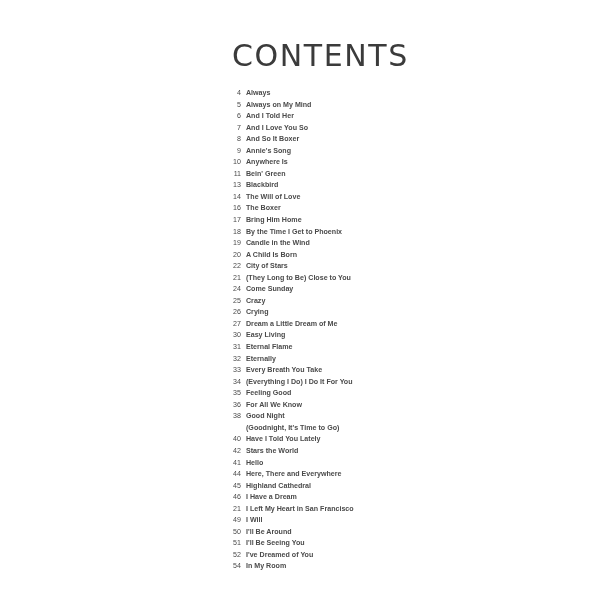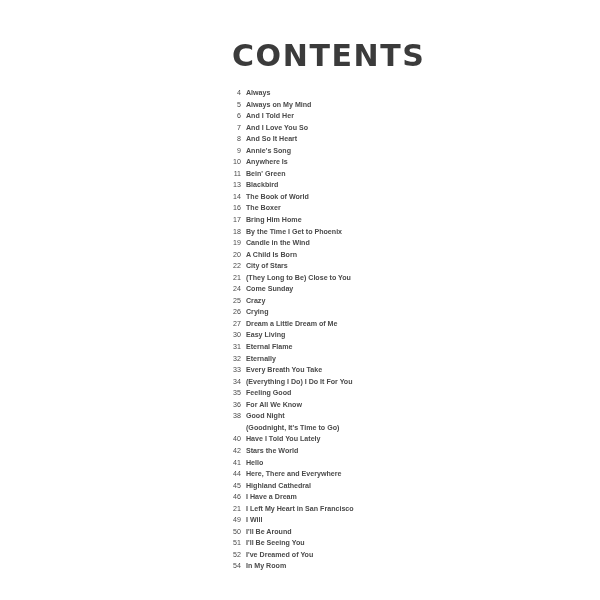--- a/index.html
+++ b/index.html
@@ -19,21 +19,21 @@
     width: 600px;
     height: 600px;
     background: #ffffff;
     box-sizing: border-box;
   }
   .title {
     position: absolute;
     left: 232px;
     top: 38px;
     font-size: 30px;
-    font-weight: bold;
+    font-weight: normal;
     letter-spacing: 1.6px;
     color: #3b3b3b;
     font-family: "DejaVu Sans", sans-serif;
   }
   .toc {
     position: absolute;
     left: 225px;
     top: 88px;
     width: 340px;
   }
@@ -81,41 +81,41 @@
     <div class="toc-row">
         <span class="toc-page">6</span>
         <span class="toc-label">And I Told Her</span>
       </div>
     <div class="toc-row">
         <span class="toc-page">7</span>
         <span class="toc-label">And I Love You So</span>
       </div>
     <div class="toc-row">
         <span class="toc-page">8</span>
-        <span class="toc-label">And So It Heart</span>
+        <span class="toc-label">And So It Boxer</span>
       </div>
     <div class="toc-row">
         <span class="toc-page">9</span>
         <span class="toc-label">Annie's Song</span>
       </div>
     <div class="toc-row">
         <span class="toc-page">10</span>
         <span class="toc-label">Anywhere Is</span>
       </div>
     <div class="toc-row">
         <span class="toc-page">11</span>
         <span class="toc-label">Bein' Green</span>
       </div>
     <div class="toc-row">
         <span class="toc-page">13</span>
         <span class="toc-label">Blackbird</span>
       </div>
     <div class="toc-row">
         <span class="toc-page">14</span>
-        <span class="toc-label">The Book of World</span>
+        <span class="toc-label">The Will of Love</span>
       </div>
     <div class="toc-row">
         <span class="toc-page">16</span>
         <span class="toc-label">The Boxer</span>
       </div>
     <div class="toc-row">
         <span class="toc-page">17</span>
         <span class="toc-label">Bring Him Home</span>
       </div>
     <div class="toc-row">

